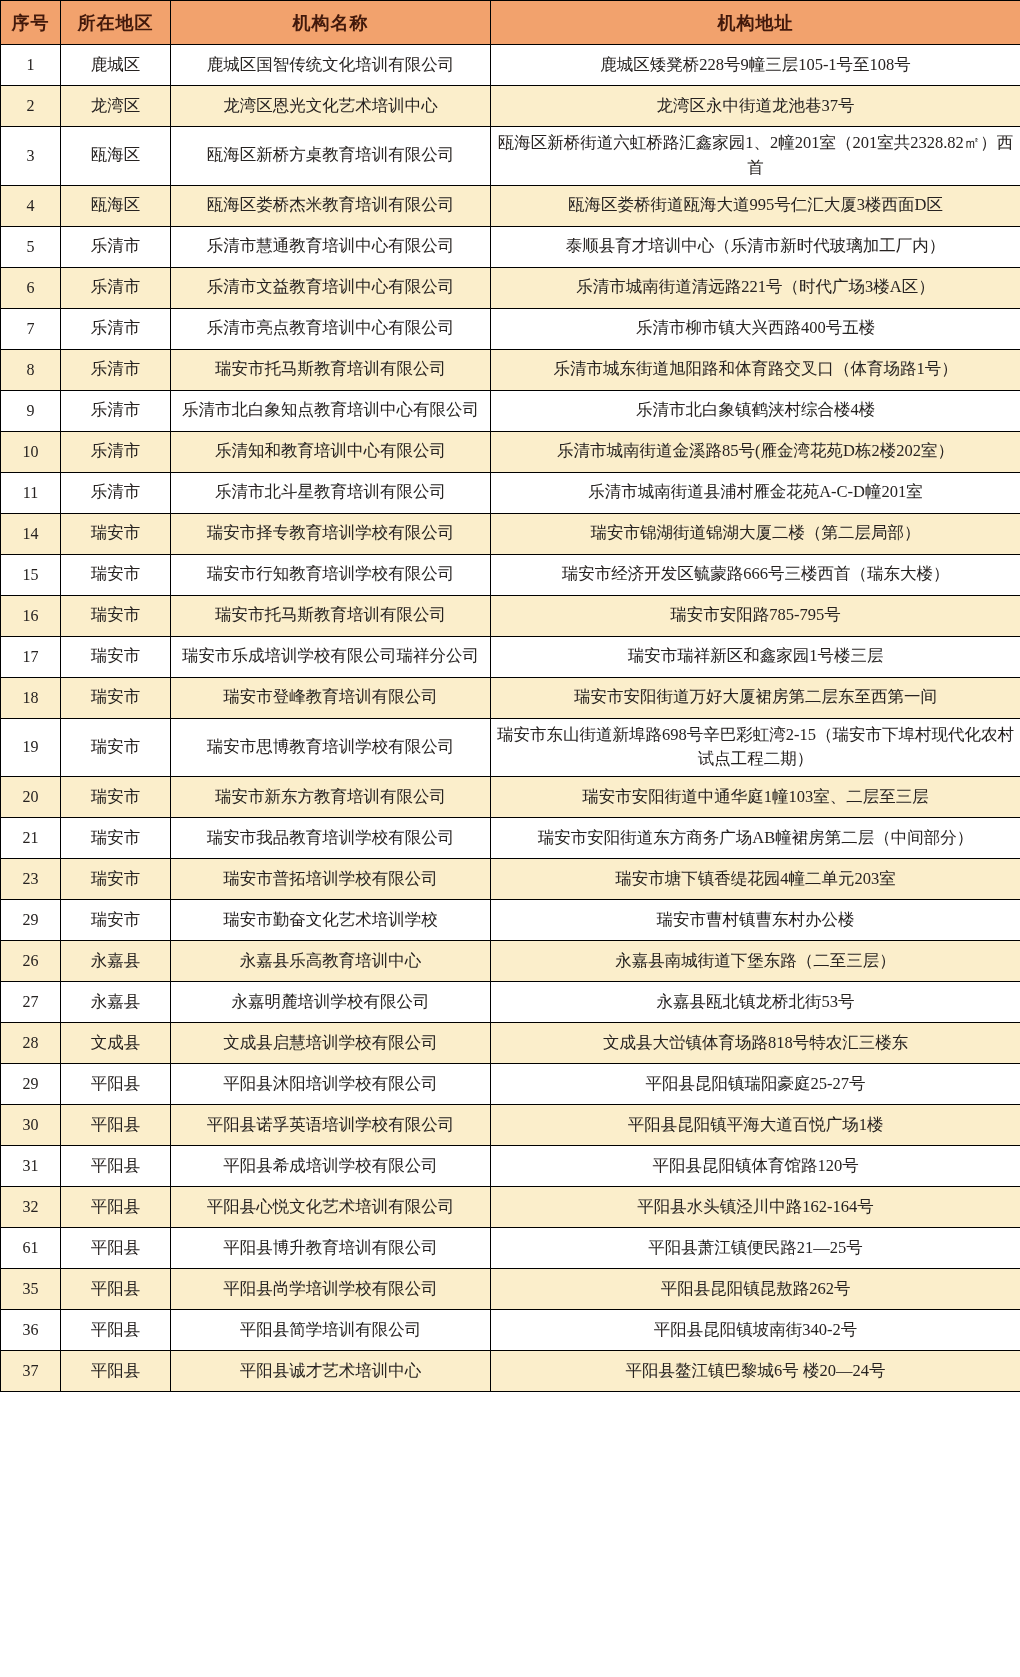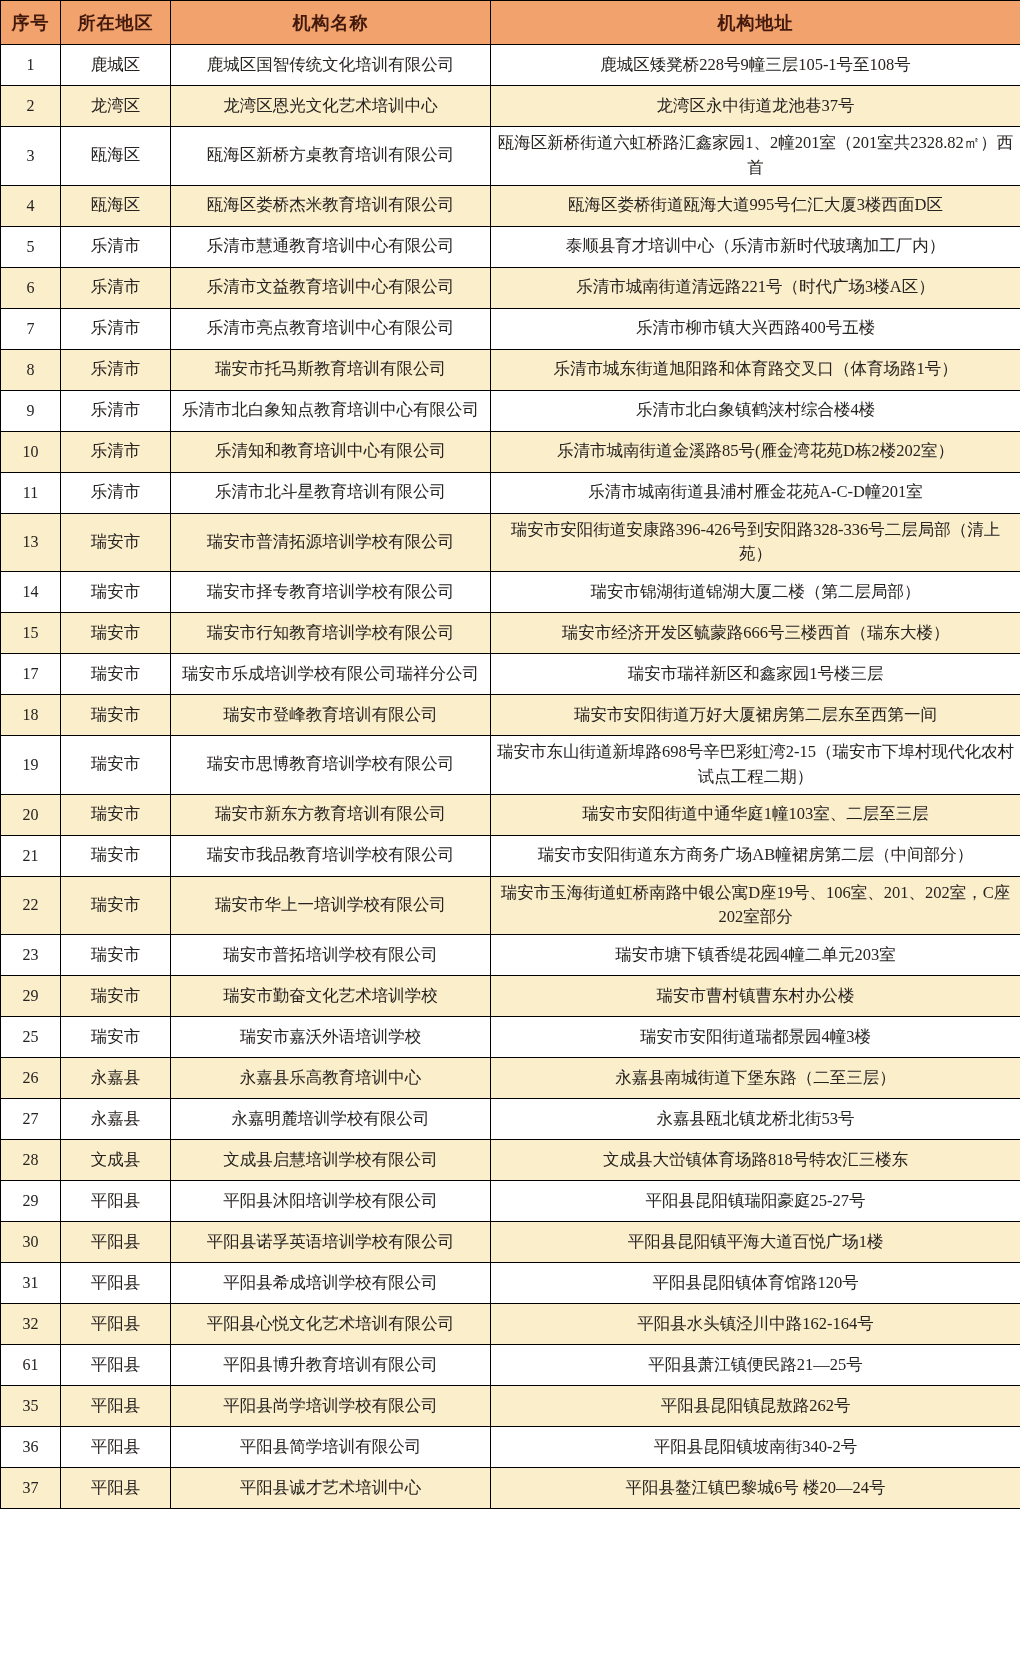--- a/index.html
+++ b/index.html
@@ -139,41 +139,41 @@
   </tr>
 
   <tr>
     <td class="c-idx">11</td>
     <td class="c-district">乐清市</td>
     <td class="c-name">乐清市北斗星教育培训有限公司</td>
     <td class="c-addr">乐清市城南街道县浦村雁金花苑A-C-D幢201室</td>
   </tr>
 
 
-  <tr>
-    <td class="c-idx">13</td>
-    <td class="c-district">瑞安市</td>
-    <td class="c-name">瑞安市普清拓源培训学校有限公司</td>
-    <td class="c-addr">瑞安市安阳街道安康路396-426号到安阳路328-336号二层局部（清上苑）</td>
-  </tr>
 
   <tr>
     <td class="c-idx">14</td>
     <td class="c-district">瑞安市</td>
     <td class="c-name">瑞安市择专教育培训学校有限公司</td>
     <td class="c-addr">瑞安市锦湖街道锦湖大厦二楼（第二层局部）</td>
   </tr>
 
   <tr>
     <td class="c-idx">15</td>
     <td class="c-district">瑞安市</td>
     <td class="c-name">瑞安市行知教育培训学校有限公司</td>
     <td class="c-addr">瑞安市经济开发区毓蒙路666号三楼西首（瑞东大楼）</td>
   </tr>
 
+  <tr>
+    <td class="c-idx">16</td>
+    <td class="c-district">瑞安市</td>
+    <td class="c-name">瑞安市托马斯教育培训有限公司</td>
+    <td class="c-addr">瑞安市安阳路785-795号</td>
+  </tr>
 
   <tr>
     <td class="c-idx">17</td>
     <td class="c-district">瑞安市</td>
     <td class="c-name">瑞安市乐成培训学校有限公司瑞祥分公司</td>
     <td class="c-addr">瑞安市瑞祥新区和鑫家园1号楼三层</td>
   </tr>
 
   <tr>
     <td class="c-idx">18</td>
@@ -196,47 +196,35 @@
     <td class="c-addr">瑞安市安阳街道中通华庭1幢103室、二层至三层</td>
   </tr>
 
   <tr>
     <td class="c-idx">21</td>
     <td class="c-district">瑞安市</td>
     <td class="c-name">瑞安市我品教育培训学校有限公司</td>
     <td class="c-addr">瑞安市安阳街道东方商务广场AB幢裙房第二层（中间部分）</td>
   </tr>
 
-  <tr>
-    <td class="c-idx">22</td>
-    <td class="c-district">瑞安市</td>
-    <td class="c-name">瑞安市华上一培训学校有限公司</td>
-    <td class="c-addr">瑞安市玉海街道虹桥南路中银公寓D座19号、106室、201、202室，C座202室部分</td>
-  </tr>
 
   <tr>
     <td class="c-idx">23</td>
     <td class="c-district">瑞安市</td>
     <td class="c-name">瑞安市普拓培训学校有限公司</td>
     <td class="c-addr">瑞安市塘下镇香缇花园4幢二单元203室</td>
   </tr>
 
   <tr>
     <td class="c-idx">29</td>
     <td class="c-district">瑞安市</td>
     <td class="c-name">瑞安市勤奋文化艺术培训学校</td>
     <td class="c-addr">瑞安市曹村镇曹东村办公楼</td>
   </tr>
 
-  <tr>
-    <td class="c-idx">25</td>
-    <td class="c-district">瑞安市</td>
-    <td class="c-name">瑞安市嘉沃外语培训学校</td>
-    <td class="c-addr">瑞安市安阳街道瑞都景园4幢3楼</td>
-  </tr>
 
   <tr>
     <td class="c-idx">26</td>
     <td class="c-district">永嘉县</td>
     <td class="c-name">永嘉县乐高教育培训中心</td>
     <td class="c-addr">永嘉县南城街道下堡东路（二至三层）</td>
   </tr>
 
   <tr>
     <td class="c-idx">27</td>

